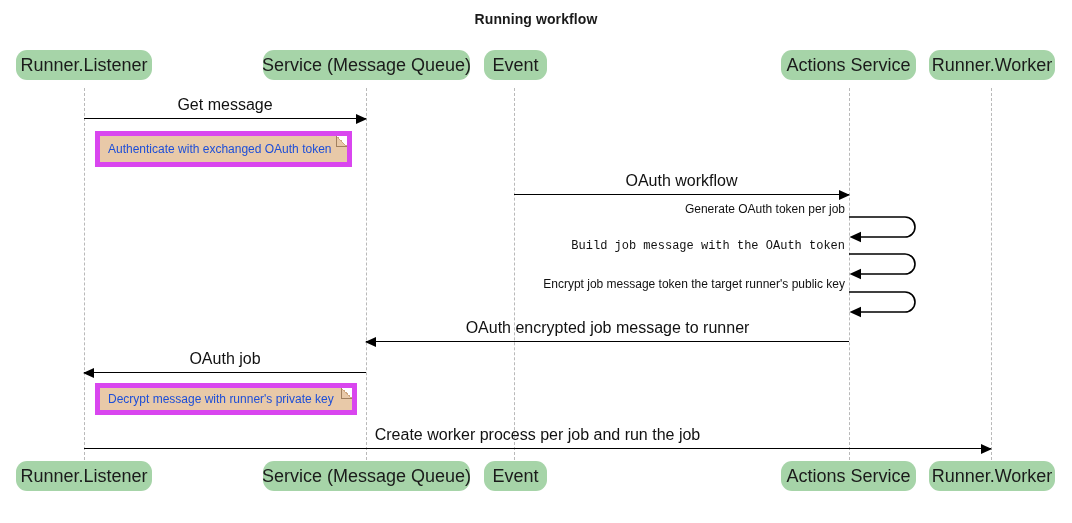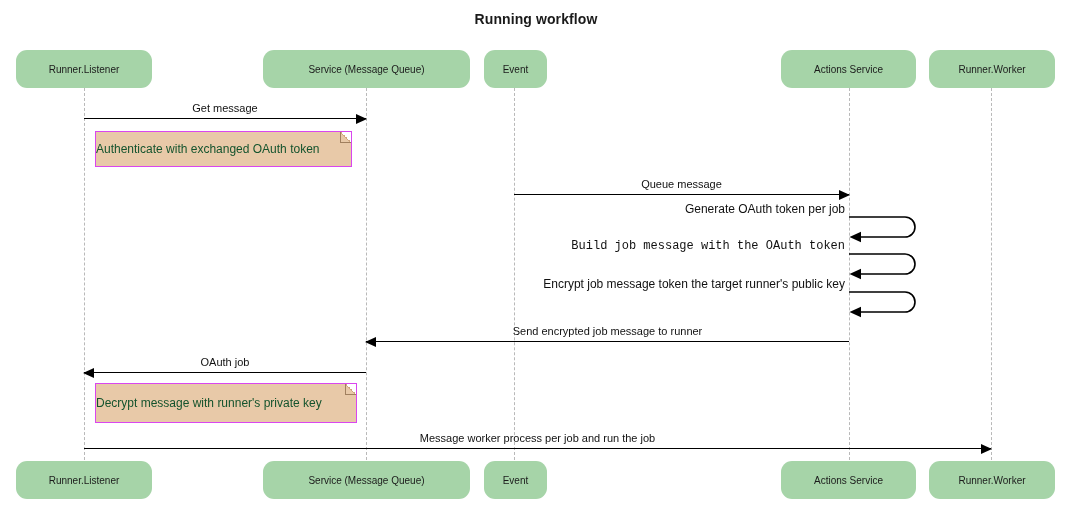--- a/index.html
+++ b/index.html
@@ -32,24 +32,24 @@
   }
   
   .participant {
     position: absolute;
     box-sizing: border-box;
     background: #a6d4a8;
     border-radius: 11px;
     display: flex;
     align-items: center;
     justify-content: center;
-    font-size: 10px;
+    font-size: 18px;
     color: #1b1b1b;
     white-space: nowrap;
-    height: 38px;
+    height: 30px;
   }
   
   .lifeline {
     position: absolute;
     width: 0;
     border-left: 1px dashed #b9b9b9;
   }
   
   .message {
     position: absolute;
@@ -76,21 +76,21 @@
   }
   .arrowhead.left {
     left: -1px;
     border-right: 11px solid #000;
   }
   .msg-label {
     position: absolute;
     bottom: 4px;
     width: 100%;
     text-align: center;
-    font-size: 11px;
+    font-size: 16px;
     color: #111;
     white-space: nowrap;
   }
   
   .selfloop {
     position: absolute;
   }
   .selfloop svg {
     display: block;
     overflow: visible;
@@ -103,26 +103,26 @@
     font-size: 12px;
     white-space: nowrap;
     text-align: right;
     color: #111;
   }
   
   .note {
     position: absolute;
     box-sizing: border-box;
     background: #e8c9a8;
-    border: 1px solid #d946ef;
+    border: 5px solid #d946ef;
     display: flex;
     align-items: center;
     font-size: 12px;
-    color: #14532d;
-    padding-left: 0;
+    color: #1d4ed8;
+    padding-left: 8px;
     white-space: nowrap;
   }
   .note-fold {
     position: absolute;
     top: 0;
     right: 0;
     width: 11px;
     height: 11px;
     background: linear-gradient(225deg, #ffffff 0 50%, #cfa77f 50% 58%, #e8c9a8 58% 100%);
     border-left: 1px solid #a07f5e;
@@ -182,21 +182,21 @@
   </div>
 
   <div class="note" style="left:95px; top:131px; width:257px; height:36px;">
     <span>Authenticate with exchanged OAuth token</span>
     <span class="note-fold"></span>
   </div>
 
   <div class="message" style="left:514px; top:194px; width:335px;">
     <div class="msg-line"></div>
     <div class="arrowhead right"></div>
-    <div class="msg-label">Queue message</div>
+    <div class="msg-label">OAuth workflow</div>
   </div>
 
   <div class="selfloop" style="left:849px; top:216px;">
     <svg width="72" height="22" viewBox="0 0 72 22" aria-hidden="true">
       <path d="M0 1 H 56 A 10 10 0 0 1 56 21 H 11" fill="none" stroke="#000" stroke-width="1.6"></path>
       <polygon points="12,15.8 12,26.2 0.5,21 " fill="#000"></polygon>
     </svg>
     <span class="selfloop-label">Generate OAuth token per job</span>
   </div>
 
@@ -212,33 +212,33 @@
     <svg width="72" height="22" viewBox="0 0 72 22" aria-hidden="true">
       <path d="M0 1 H 56 A 10 10 0 0 1 56 21 H 11" fill="none" stroke="#000" stroke-width="1.6"></path>
       <polygon points="12,15.8 12,26.2 0.5,21 " fill="#000"></polygon>
     </svg>
     <span class="selfloop-label">Encrypt job message token the target runner's public key</span>
   </div>
 
   <div class="message" style="left:366px; top:341px; width:483px;">
     <div class="msg-line"></div>
     <div class="arrowhead left"></div>
-    <div class="msg-label">Send encrypted job message to runner</div>
+    <div class="msg-label">OAuth encrypted job message to runner</div>
   </div>
 
   <div class="message" style="left:84px; top:372px; width:282px;">
     <div class="msg-line"></div>
     <div class="arrowhead left"></div>
     <div class="msg-label">OAuth job</div>
   </div>
 
-  <div class="note" style="left:95px; top:383px; width:262px; height:40px;">
+  <div class="note" style="left:95px; top:383px; width:262px; height:32px;">
     <span>Decrypt message with runner's private key</span>
     <span class="note-fold"></span>
   </div>
 
   <div class="message" style="left:84px; top:448px; width:907px;">
     <div class="msg-line"></div>
     <div class="arrowhead right"></div>
-    <div class="msg-label">Message worker process per job and run the job</div>
+    <div class="msg-label">Create worker process per job and run the job</div>
   </div>
 
 </div>
 
 </body></html>

